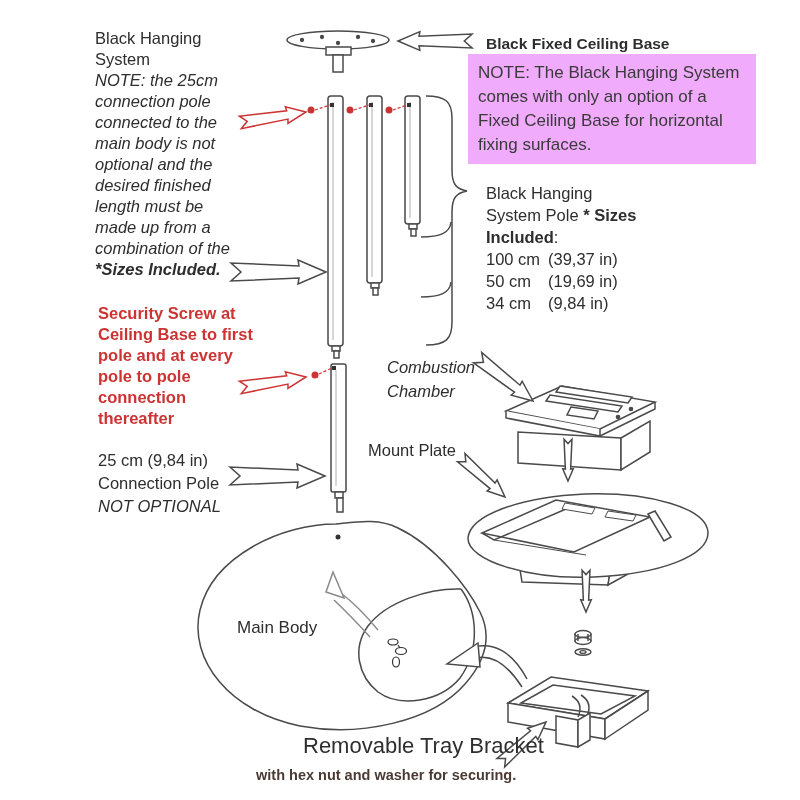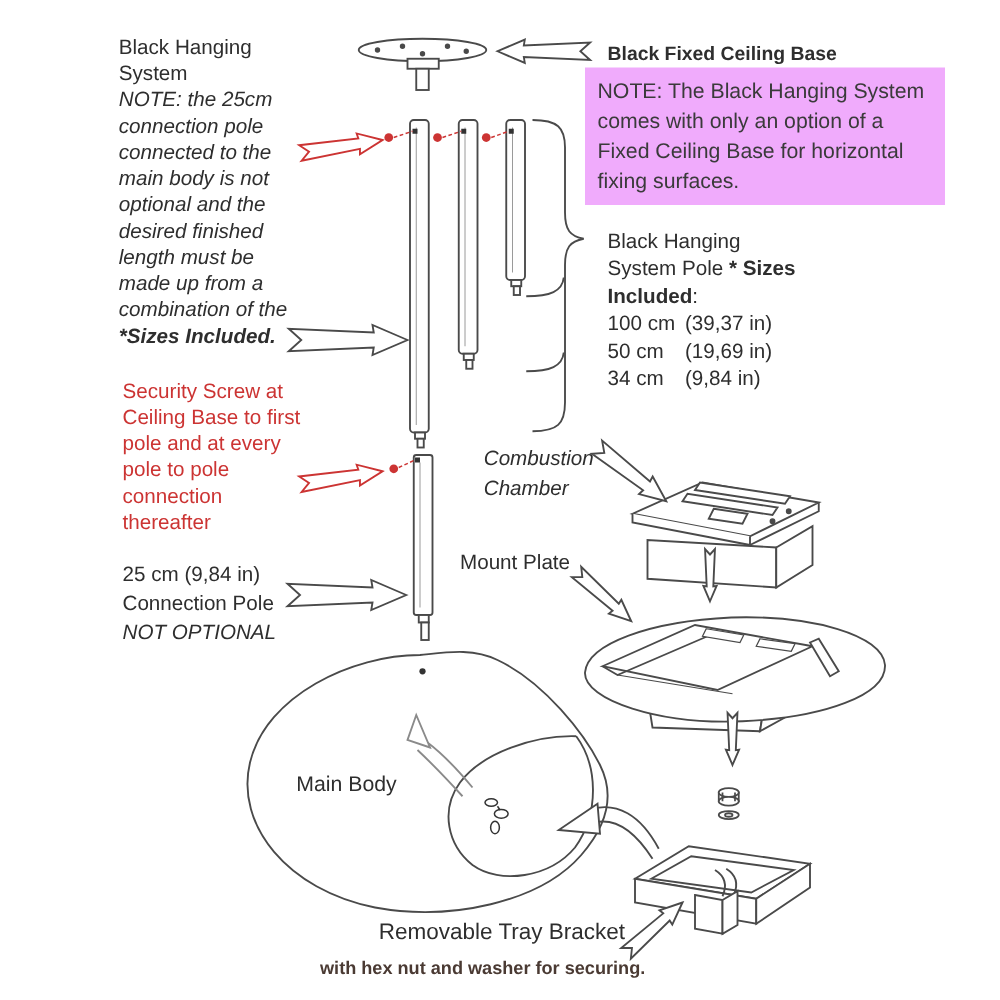--- a/index.html
+++ b/index.html
@@ -196,21 +196,21 @@
     <div class="sizes-row">
         <span class="c1">50 cm</span>
         <span>(19,69 in)</span>
       </div>
     <div class="sizes-row">
         <span class="c1">34 cm</span>
         <span>(9,84 in)</span>
       </div>
   </div>
 
-  <div class="abs txt red" style="left:98px;top:303px;">
+  <div class="abs txt red" style="left:98px;top:303px;font-weight:bold;">
     <div>Security Screw at</div>
     <div>Ceiling Base to first</div>
     <div>pole and at every</div>
     <div>pole to pole</div>
     <div>connection</div>
     <div>thereafter</div>
   </div>
 
   <div class="abs txt" style="left:98px;top:449px;line-height:23px;">
     <div>25 cm (9,84 in)</div>
@@ -220,17 +220,17 @@
 
   <div class="abs txt" style="left:387px;top:355px;width:90px;text-align:left;line-height:24px;font-style:italic;">
     <div>Combustion</div>
     <div>Chamber</div>
   </div>
 
   <div class="abs txt" style="left:368px;top:440px;">Mount Plate</div>
 
   <div class="abs txt" style="left:237px;top:617px;font-size:17px;">Main Body</div>
 
-  <div class="abs txt" style="left:303px;top:735px;font-size:18px;">Removable Tray Bracket</div>
+  <div class="abs txt" style="left:303px;top:735px;font-size:22px;">Removable Tray Bracket</div>
 
   <div class="abs caption" style="left:256px;top:767px;">with hex nut and washer for securing.</div>
 
 </div>
 
 </body></html>

